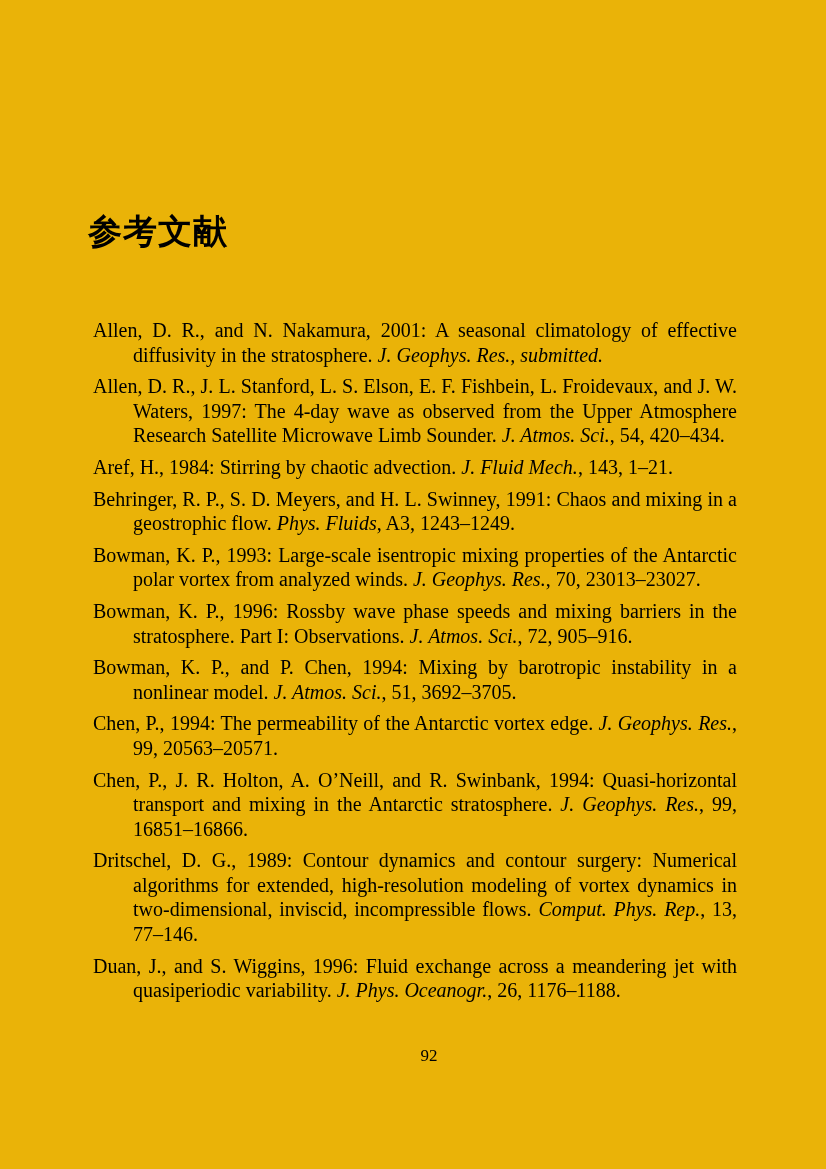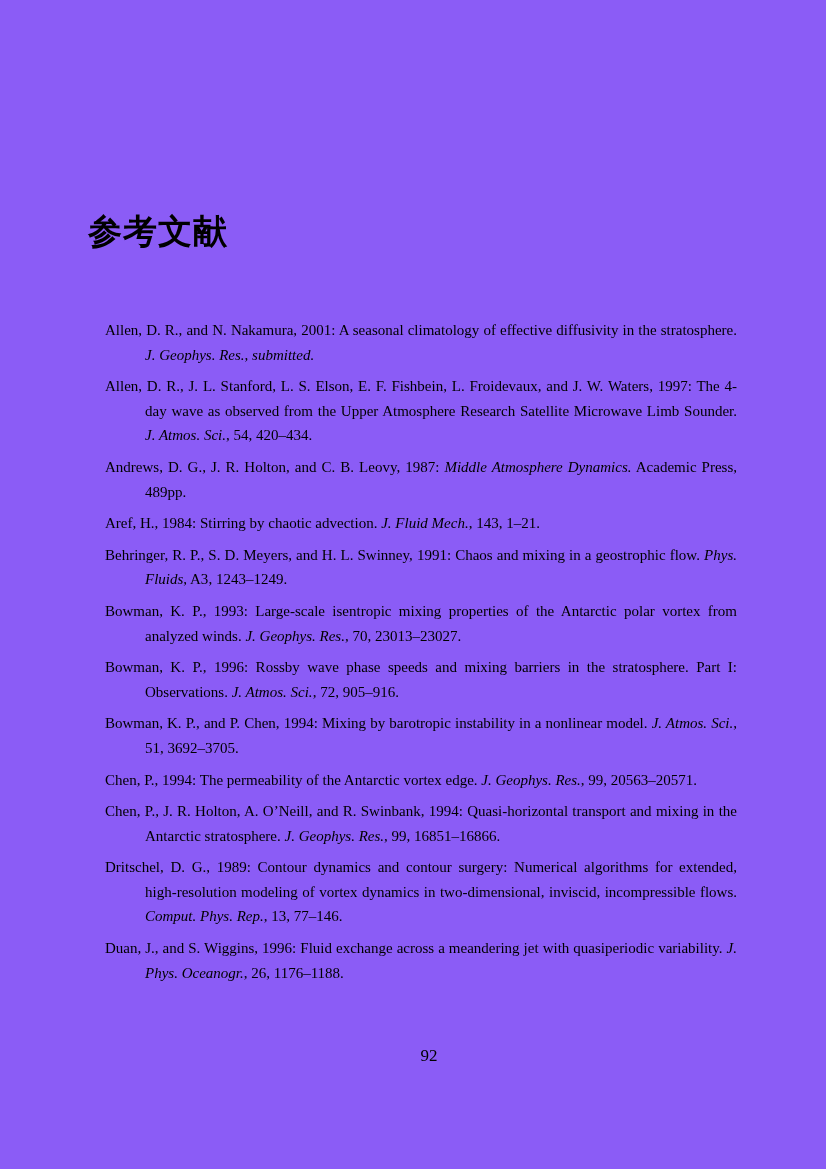--- a/index.html
+++ b/index.html
@@ -4,21 +4,21 @@
 <style>
   html, body {
     margin: 0;
     padding: 0;
     background: #ffffff;
   }
   .page {
     position: relative;
     width: 826px;
     height: 1169px;
-    background: #8b5cf6;
+    background: #eab308;
     overflow: hidden;
     color: #000000;
   }
   .heading {
     position: absolute;
     left: 88px;
     top: 211px;
     margin: 0;
     font-family: "DejaVu Sans", "Liberation Sans", sans-serif;
     font-weight: bold;
@@ -28,25 +28,25 @@
     color: #000000;
     white-space: nowrap;
   }
   .refs {
     position: absolute;
     left: 89px;
     top: 318px;
     width: 648px;
   }
   .ref {
-    margin: 0 0 7px 16px;
+    margin: 0 0 7px 4px;
     padding-left: 40px;
     text-indent: -40px;
     font-family: "Liberation Serif", "DejaVu Serif", serif;
-    font-size: 15px;
+    font-size: 20px;
     line-height: 24.6px;
     text-align: justify;
     color: #000000;
   }
   .ref .it { font-style: italic; }
   .ref .bd { font-weight: normal; }
   .pageno {
     position: absolute;
     left: 16px;
     top: 1046px;
@@ -59,21 +59,20 @@
 </style>
 </head>
 <body>
 
 <div class="page">
   <h1 class="heading">参考文献</h1>
 
   <div class="refs">
       <p class="ref"><span>Allen, D. R., and N. Nakamura, 2001: A seasonal climatology of effective diffusivity in the stratosphere. </span><span class="it">J. Geophys. Res., submitted.</span></p>
       <p class="ref"><span>Allen, D. R., J. L. Stanford, L. S. Elson, E. F. Fishbein, L. Froidevaux, and J. W. Waters, 1997: The 4-day wave as observed from the Upper Atmosphere Research Satellite Microwave Limb Sounder. </span><span class="it">J. Atmos. Sci.</span><span>, </span><span class="bd">54</span><span>, 420–434.</span></p>
-      <p class="ref"><span>Andrews, D. G., J. R. Holton, and C. B. Leovy, 1987: </span><span class="it">Middle Atmosphere Dynamics.</span><span>  Academic Press, 489pp.</span></p>
       <p class="ref"><span>Aref, H., 1984: Stirring by chaotic advection. </span><span class="it">J. Fluid Mech.</span><span>, </span><span class="bd">143</span><span>, 1–21.</span></p>
       <p class="ref"><span>Behringer, R. P., S. D. Meyers, and H. L. Swinney, 1991: Chaos and mixing in a geostrophic flow. </span><span class="it">Phys. Fluids</span><span>, </span><span class="bd">A3</span><span>, 1243–1249.</span></p>
       <p class="ref"><span>Bowman, K. P., 1993: Large-scale isentropic mixing properties of the Antarctic polar vortex from analyzed winds. </span><span class="it">J. Geophys. Res.</span><span>, </span><span class="bd">70</span><span>, 23013–23027.</span></p>
       <p class="ref"><span>Bowman, K. P., 1996: Rossby wave phase speeds and mixing barriers in the stratosphere. Part I: Observations. </span><span class="it">J. Atmos. Sci.</span><span>, </span><span class="bd">72</span><span>, 905–916.</span></p>
       <p class="ref"><span>Bowman, K. P., and P. Chen, 1994: Mixing by barotropic instability in a nonlinear model.  </span><span class="it">J. Atmos. Sci.</span><span>, </span><span class="bd">51</span><span>, 3692–3705.</span></p>
       <p class="ref"><span>Chen, P., 1994: The permeability of the Antarctic vortex edge. </span><span class="it">J. Geophys. Res.</span><span>, </span><span class="bd">99</span><span>, 20563–20571.</span></p>
       <p class="ref"><span>Chen, P., J. R. Holton, A. O’Neill, and R. Swinbank, 1994: Quasi-horizontal transport and mixing in the Antarctic stratosphere. </span><span class="it">J. Geophys. Res.</span><span>, </span><span class="bd">99</span><span>, 16851–16866.</span></p>
       <p class="ref"><span>Dritschel, D. G., 1989: Contour dynamics and contour surgery: Numerical algorithms for extended, high-resolution modeling of vortex dynamics in two-dimensional, inviscid, incompressible flows. </span><span class="it">Comput. Phys. Rep.</span><span>, </span><span class="bd">13</span><span>, 77–146.</span></p>
       <p class="ref"><span>Duan, J., and S. Wiggins, 1996: Fluid exchange across a meandering jet with quasiperiodic variability. </span><span class="it">J. Phys. Oceanogr.</span><span>, </span><span class="bd">26</span><span>, 1176–1188.</span></p>
     </div>

